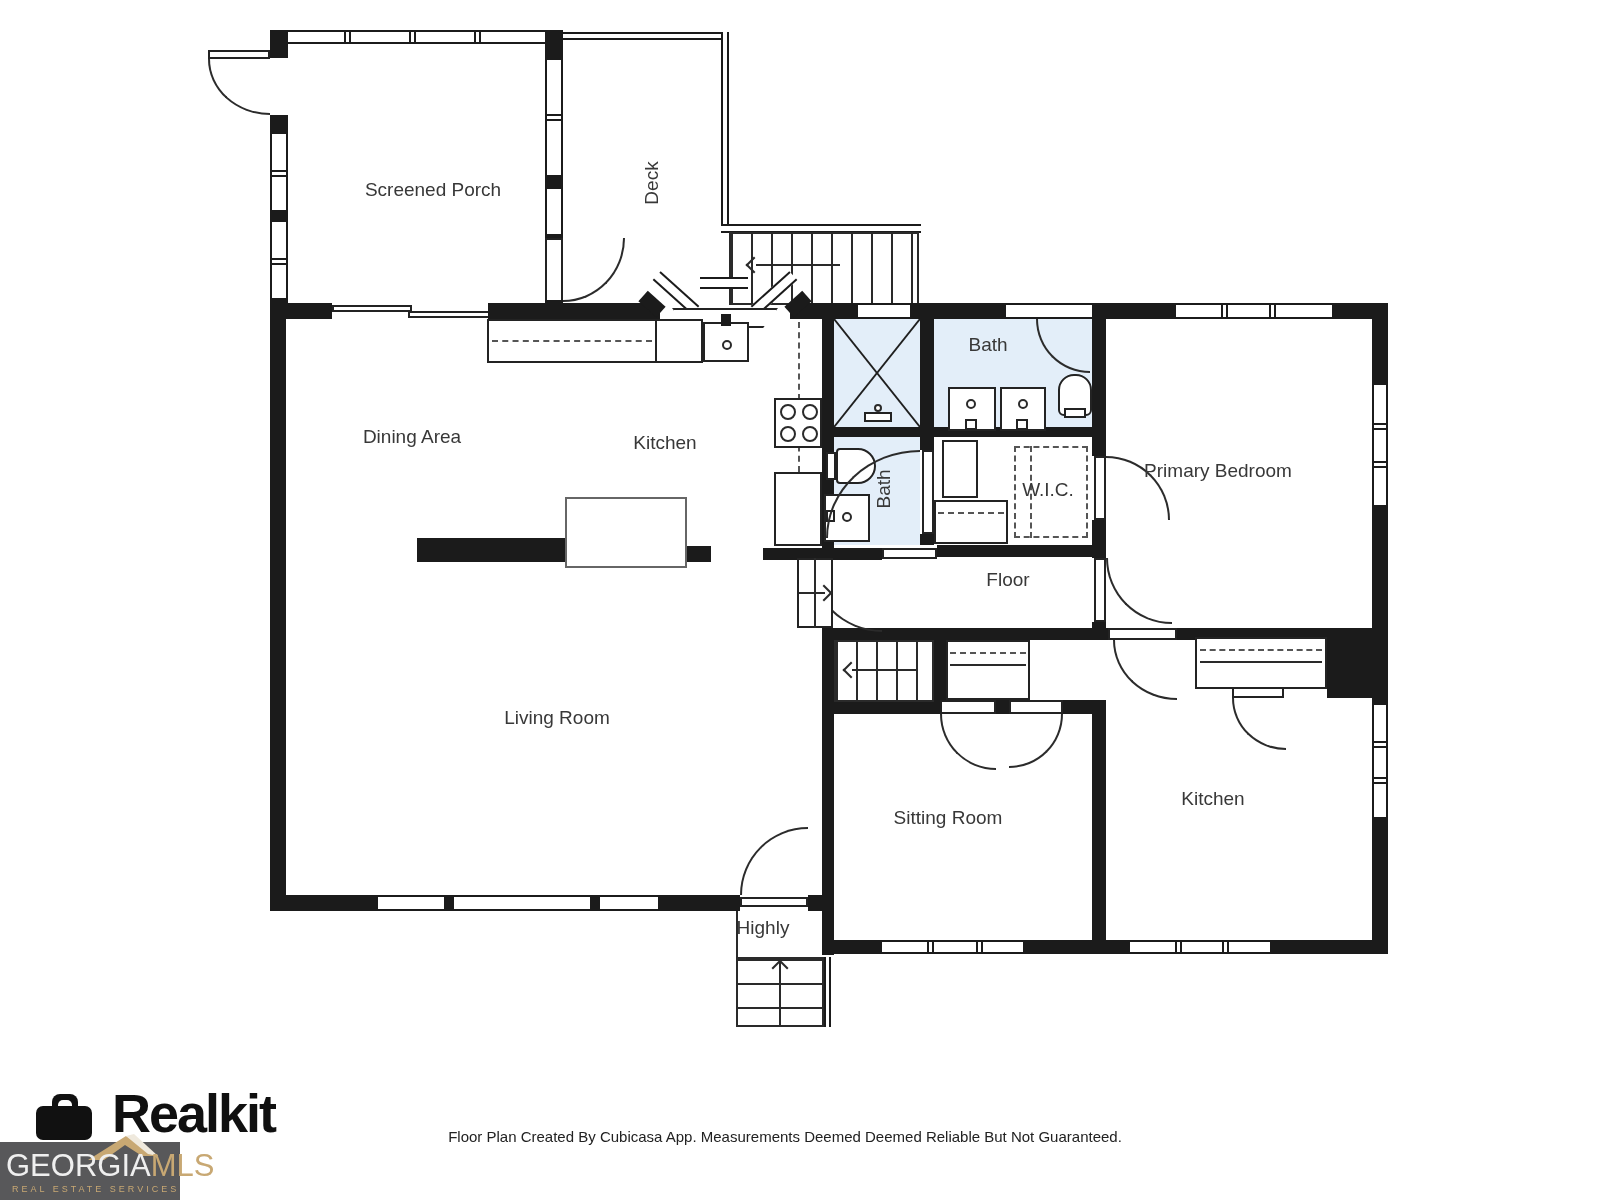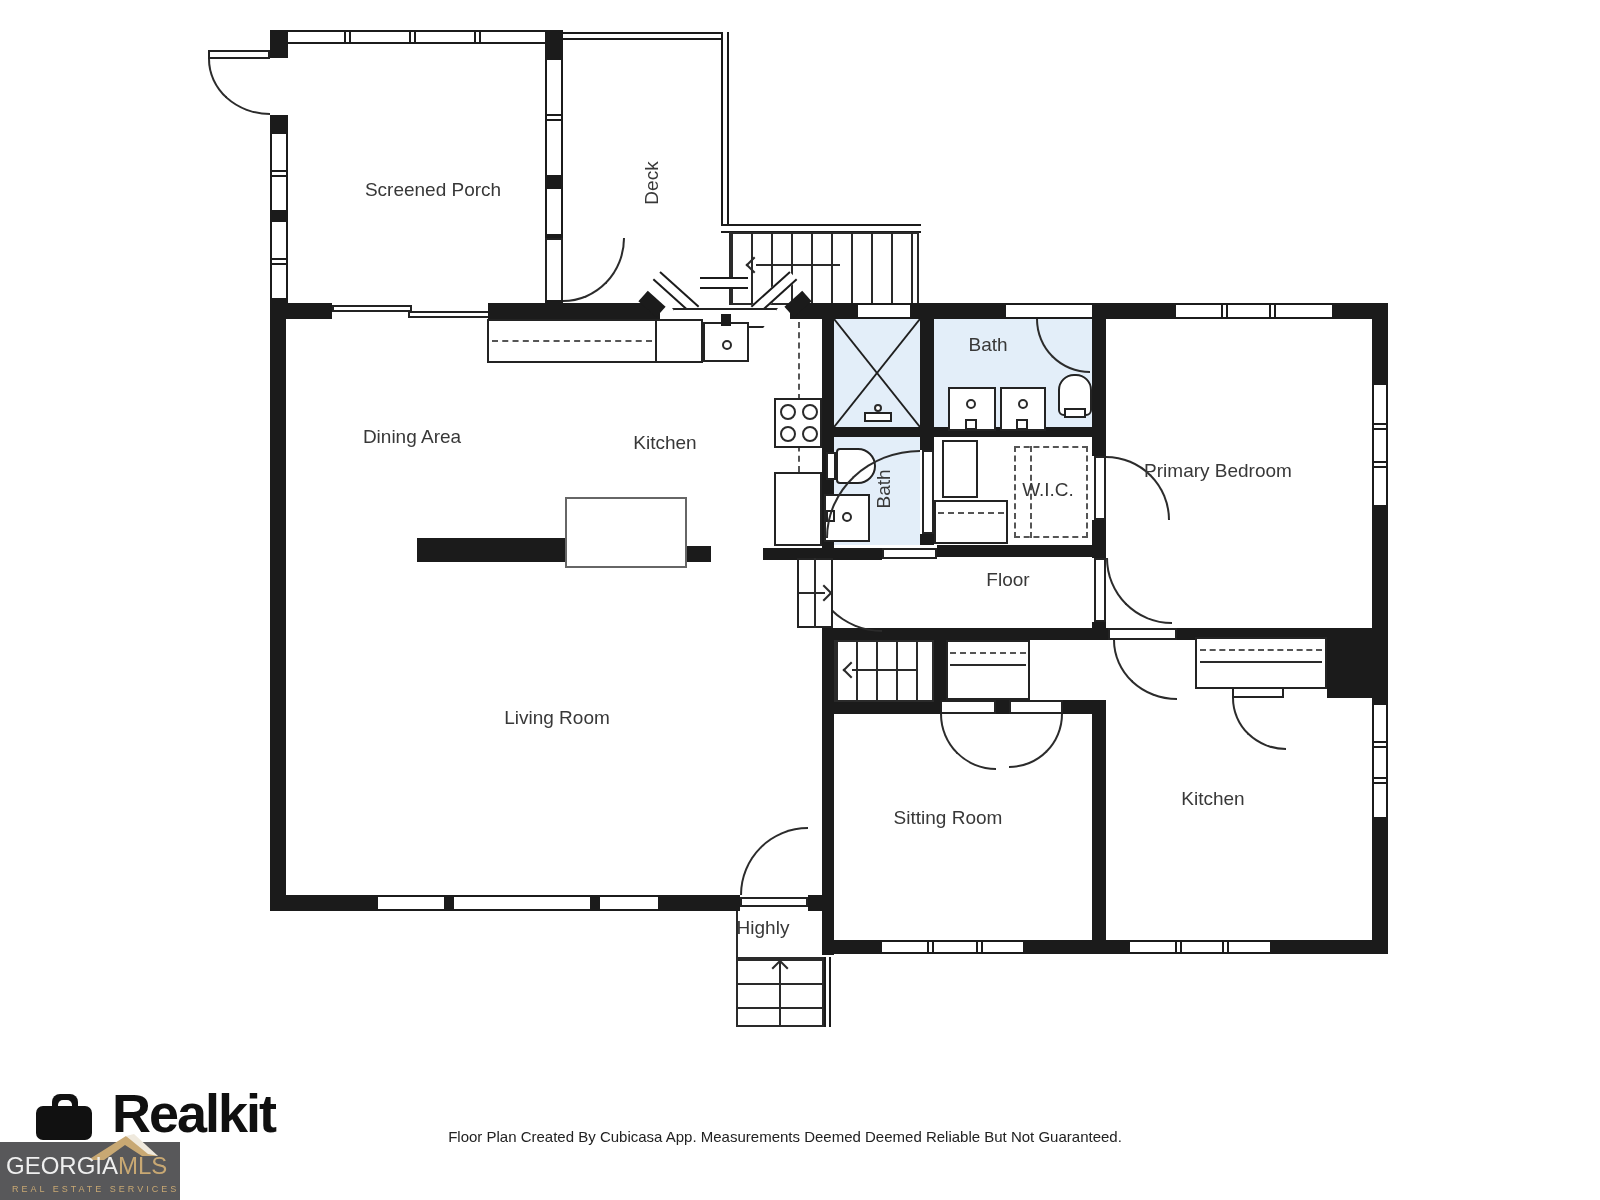--- a/index.html
+++ b/index.html
@@ -27,21 +27,21 @@
   .stv{background-color:#fff;border:2px solid #2a2a2a;
        background-image:repeating-linear-gradient(90deg,#2a2a2a 0 2px,transparent 2px 20px);}
   .sth{background-color:#fff;border:2px solid #2a2a2a;
        background-image:repeating-linear-gradient(180deg,#2a2a2a 0 2px,transparent 2px 24px);}
   .ah{width:12px;height:12px;border-left:2px solid #2a2a2a;border-bottom:2px solid #2a2a2a;}
   .c{border:2px solid #2a2a2a;border-radius:50%;background:#fff;}
   .xl{height:2px;background:#1f1f1f;}
   .footer-note{font-size:15px;color:#222;transform:translate(-50%,-50%);white-space:nowrap;}
   .rk-text{font-size:54px;font-weight:700;color:#101010;letter-spacing:-2px;}
   .badge{background:#58585a;}
-  .mls1{font-size:24px;line-height:31px;letter-spacing:0px;white-space:nowrap;}
+  .mls1{font-size:31px;line-height:31px;letter-spacing:0px;white-space:nowrap;}
   .mls1 .g{color:#efefef;}
   .mls1 .m2{color:#c8a873;}
   .mls2{font-size:9px;letter-spacing:3px;color:#c8a873;white-space:nowrap;}
 </style>
 </head>
 <body>
 
 <div id="plan">
 
   <div class="a fill" style="left:834px;top:319px;width:86px;height:110px;"></div>

